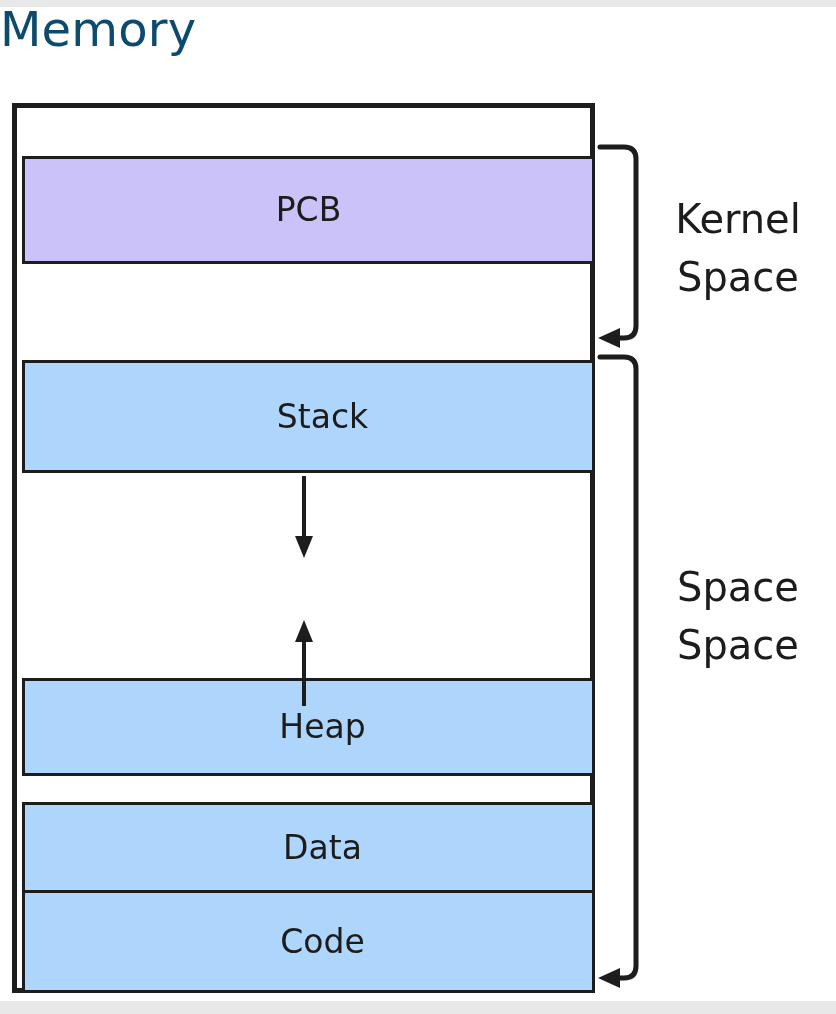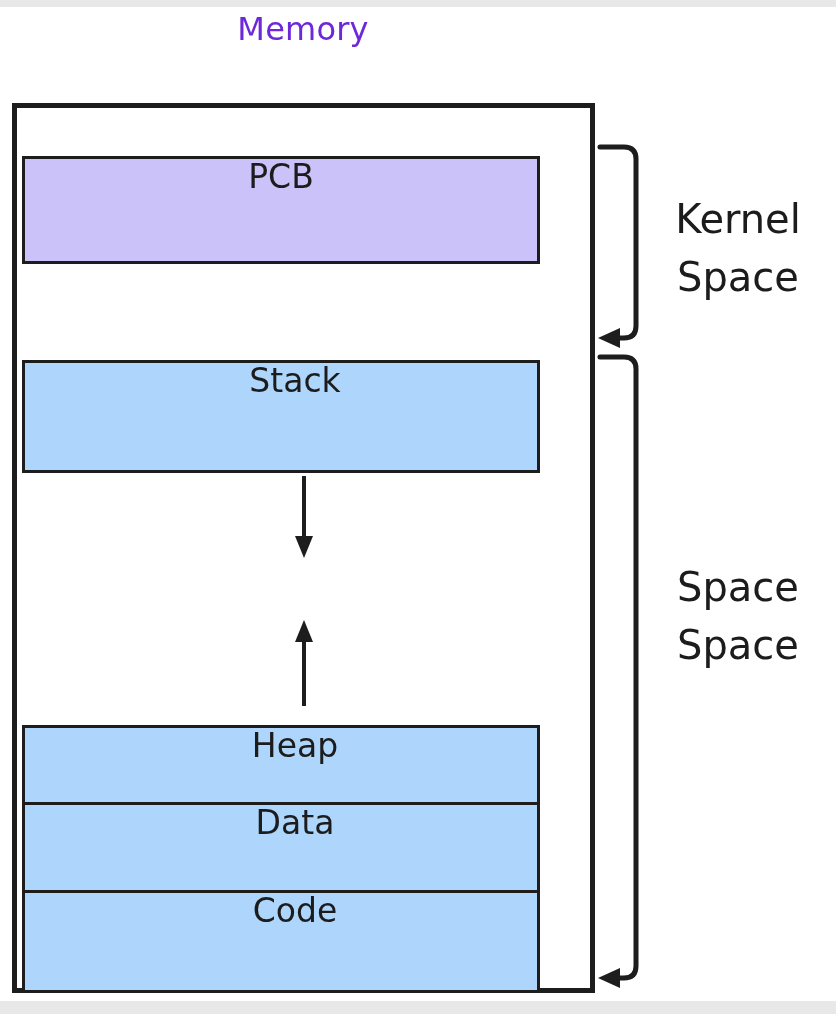--- a/index.html
+++ b/index.html
@@ -25,24 +25,24 @@
   }
   .page-edge.top { top: 0; height: 7px; }
   .page-edge.bottom { top: 1001px; height: 13px; }
 
   
   #title {
     position: absolute;
     left: 0;
     top: 4px;
     width: 606px;
-    text-align: center;
-    font-size: 32px;
+    text-align: left;
+    font-size: 48px;
     line-height: 50px;
-    color: #6d28d9;
+    color: #0c4a6e;
     font-weight: 400;
     letter-spacing: 0.2px;
     white-space: nowrap;
   }
 
   
   #memory-frame {
     position: absolute;
     left: 12px;
     top: 103px;
@@ -50,24 +50,25 @@
     height: 890px;
     box-sizing: border-box;
     border: 5px solid #1d1d1d;
     background: #ffffff;
   }
 
   
   .segment {
     position: absolute;
     left: 5px;
-    width: 518px;
+    width: 573px;
     box-sizing: border-box;
     border: 3px solid #1d1d1d;
     display: flex;
+    align-items: center;
     justify-content: center;
     color: #1c1c1c;
     font-size: 33px;
     line-height: 36px;
     font-weight: 400;
     white-space: nowrap;
   }
   .segment.pcb   { background: #ccc2fa; }
   .segment.blue  { background: #aed5fb; padding-left: 28px; }
 
@@ -109,21 +110,21 @@
   <div id="memory-frame">
 
     <div class="segment pcb" style="top:48px; height:108px;">
       <span>PCB</span>
     </div>
 
     <div class="segment blue" style="top:252px; height:113px;">
       <span>Stack</span>
     </div>
 
-    <div class="segment blue" style="top:617px; height:98px;">
+    <div class="segment blue" style="top:570px; height:98px;">
       <span>Heap</span>
     </div>
 
     <div class="segment blue" style="top:694px; height:91px;">
       <span>Data</span>
     </div>
 
     <div class="segment blue" style="top:782px; height:103px;">
       <span>Code</span>
     </div>

